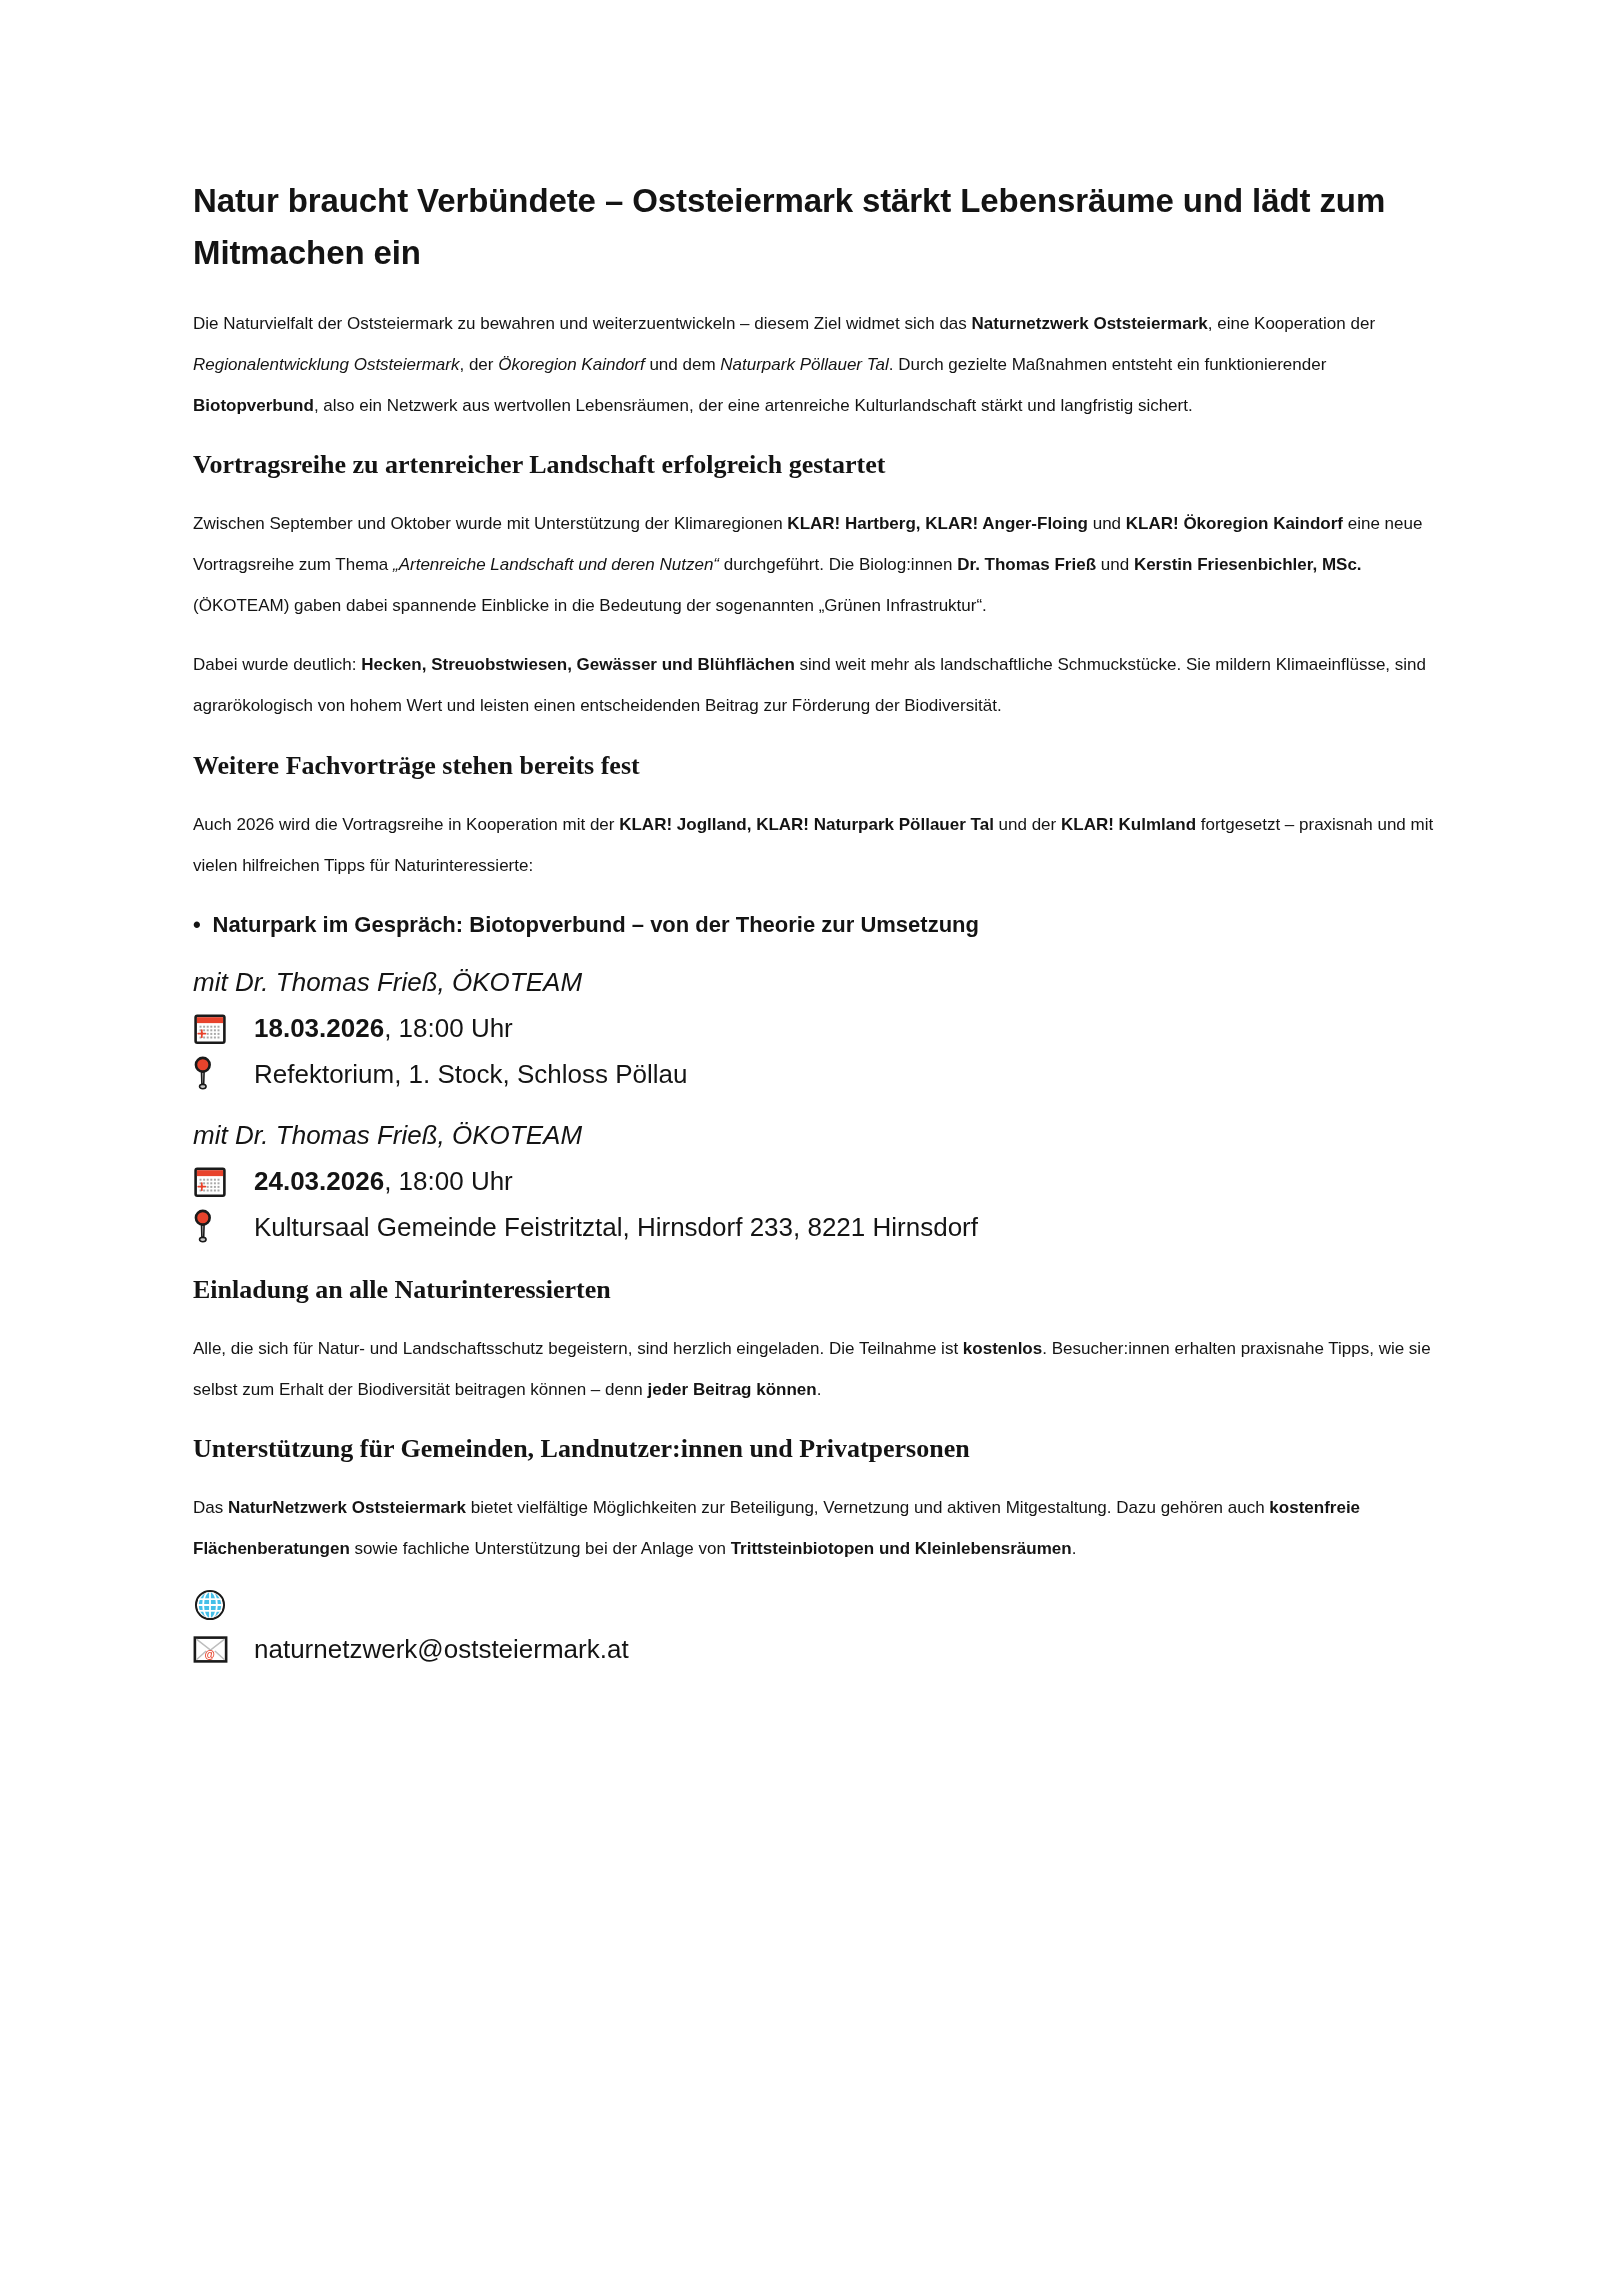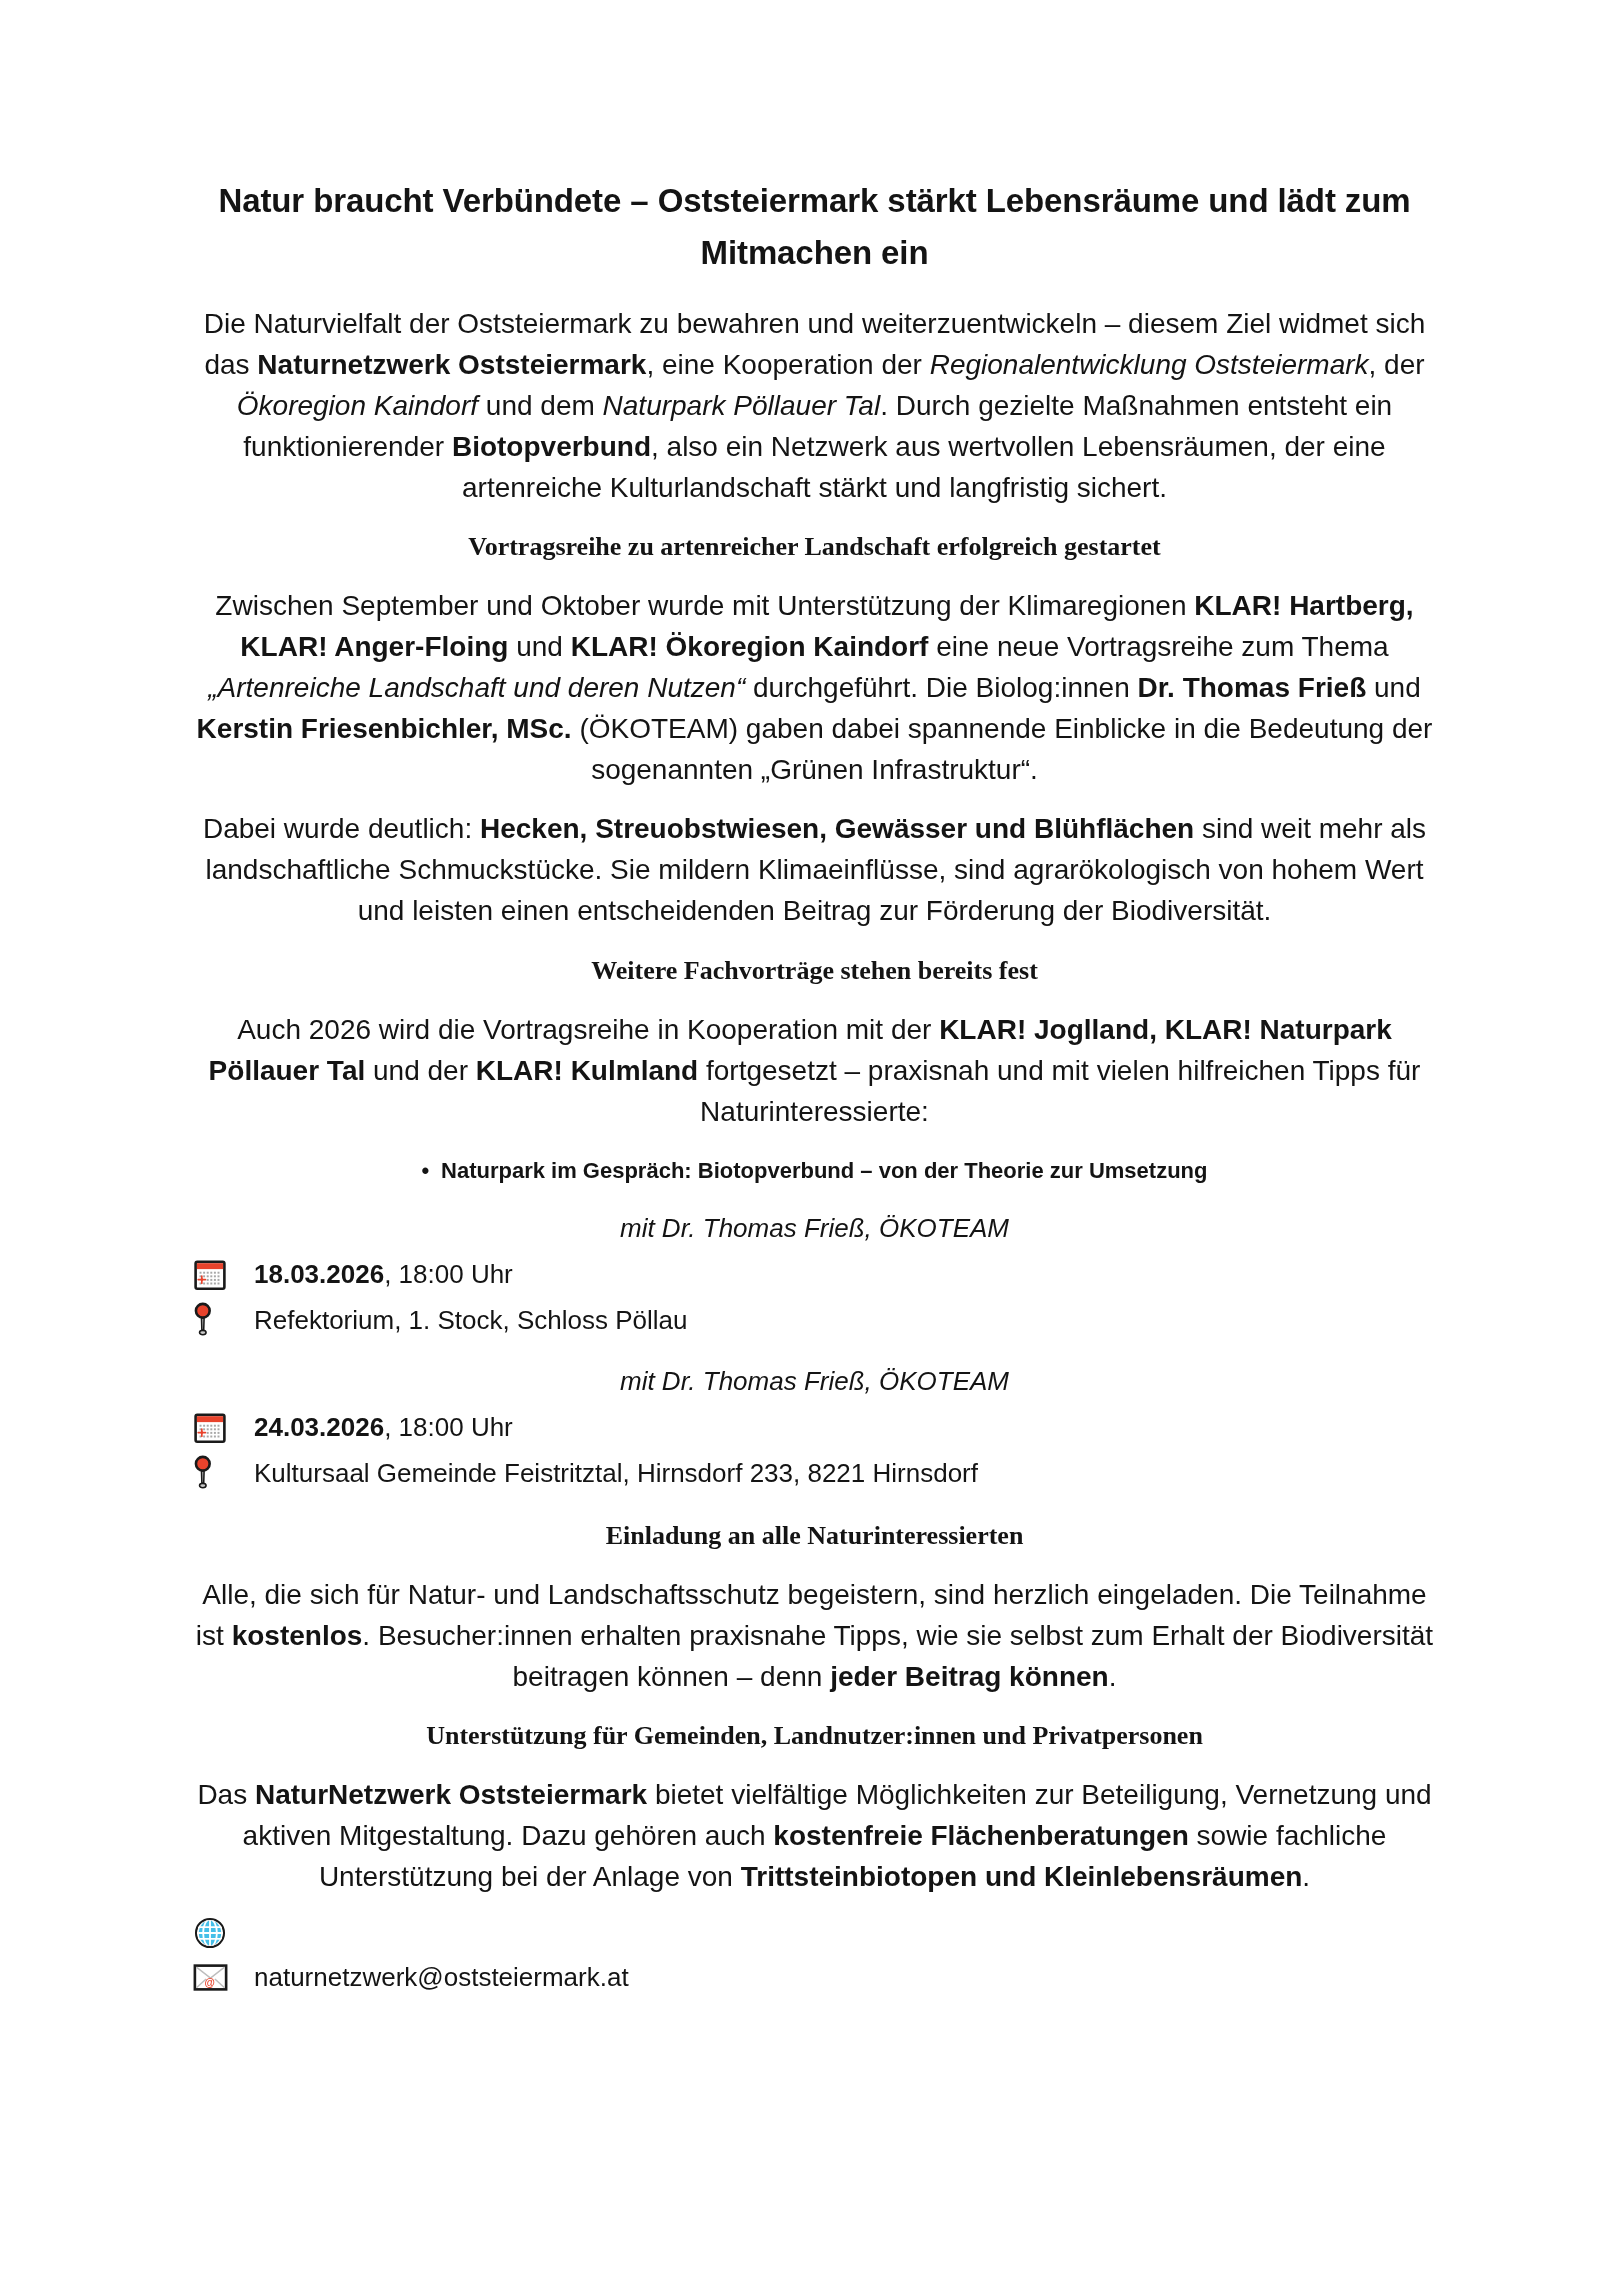--- a/index.html
+++ b/index.html
@@ -11,31 +11,30 @@
     font-family: "Liberation Sans", sans-serif;
     -webkit-font-smoothing: antialiased;
   }
   .page {
     box-sizing: border-box;
     width: 1623px;
     height: 2295px;
     padding: 175px 187px 0 193px;
     background: var(--background, #fff);
     overflow: hidden;
-    text-align: center;
   }
   .doc-title {
     font-size: 33px;
     font-weight: 700;
     line-height: 52px;
     margin: 0 0 23.6px 0;
     letter-spacing: -0.1px;
   }
   .para {
-    font-size: 28px;
+    font-size: 17px;
     line-height: 41px;
     font-weight: 400;
     margin: 0 0 18.3px 0;
   }
   .heading {
     font-size: 26px;
     line-height: 41px;
     font-weight: 700;
     margin: 0 0 18.3px 0;
     font-family: Liberation Serif, serif;

